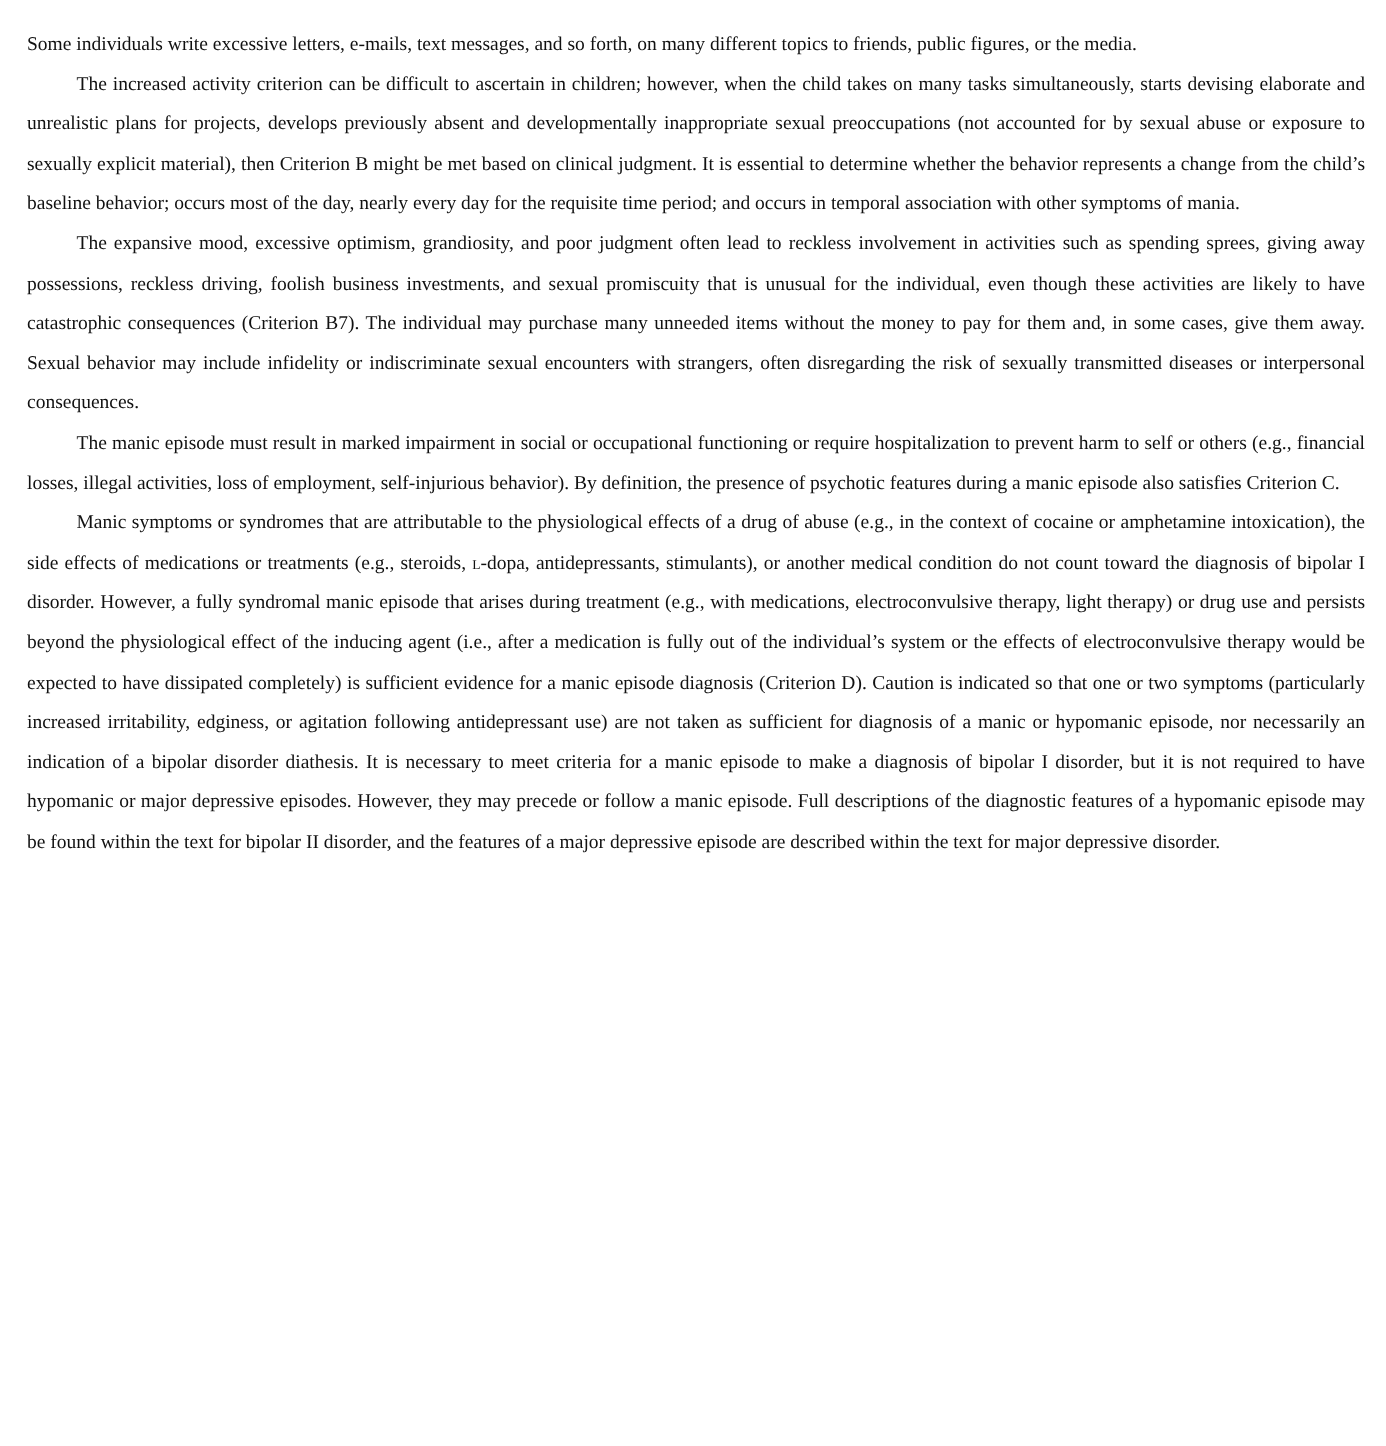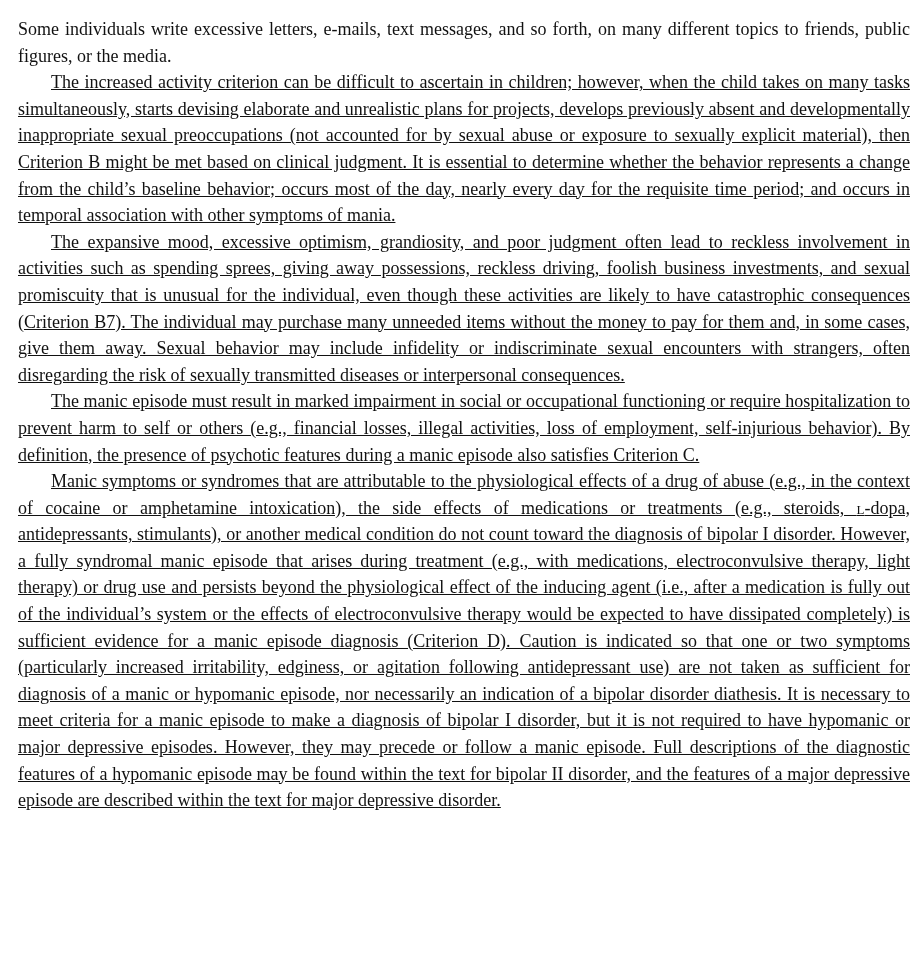--- a/index.html
+++ b/index.html
@@ -1,24 +1,24 @@
 <!DOCTYPE html>
 <html><head>
   <meta charset="utf-8">
   <style>
     html, body { margin: 0; padding: 0; background: #ffffff; }
     body { width: 924px; height: 964px; overflow: hidden; }
     .page {
       position: absolute; left: 18px; top: 16px; width: 892px;
       font-family: "Liberation Serif", "DejaVu Serif", serif;
-      font-size: 18px; line-height: 26.6px; color: #111111;
+      font-size: 13px; line-height: 26.6px; color: #111111;
       text-align: justify; hyphens: none;
     }
     .page p { margin: 0; }
-    .page p.indent { text-indent: 33px; text-decoration: underline; }
+    .page p.indent { text-indent: 33px; }
     .sc { font-variant: small-caps; }
   </style>
 </head>
 <body>
 
 <div class="page">
   <p>Some individuals write excessive letters, e-mails, text messages, and so forth, on many different topics to friends, public figures, or the media.</p>
   <p class="indent">The increased activity criterion can be difficult to ascertain in children; however, when the child takes on many tasks simultaneously, starts devising elaborate and unrealistic plans for projects, develops previously absent and developmentally inappropriate sexual preoccupations (not accounted for by sexual abuse or exposure to sexually explicit material), then Criterion B might be met based on clinical judgment. It is essential to determine whether the behavior represents a change from the child’s baseline behavior; occurs most of the day, nearly every day for the requisite time period; and occurs in temporal association with other symptoms of mania.</p>
   <p class="indent">The expansive mood, excessive optimism, grandiosity, and poor judgment often lead to reckless involvement in activities such as spending sprees, giving away possessions, reckless driving, foolish business investments, and sexual promiscuity that is unusual for the individual, even though these activities are likely to have catastrophic consequences (Criterion B7). The individual may purchase many unneeded items without the money to pay for them and, in some cases, give them away. Sexual behavior may include infidelity or indiscriminate sexual encounters with strangers, often disregarding the risk of sexually transmitted diseases or interpersonal consequences.</p>
   <p class="indent">The manic episode must result in marked impairment in social or occupational functioning or require hospitalization to prevent harm to self or others (e.g., financial losses, illegal activities, loss of employment, self-injurious behavior). By definition, the presence of psychotic features during a manic episode also satisfies Criterion C.</p>

